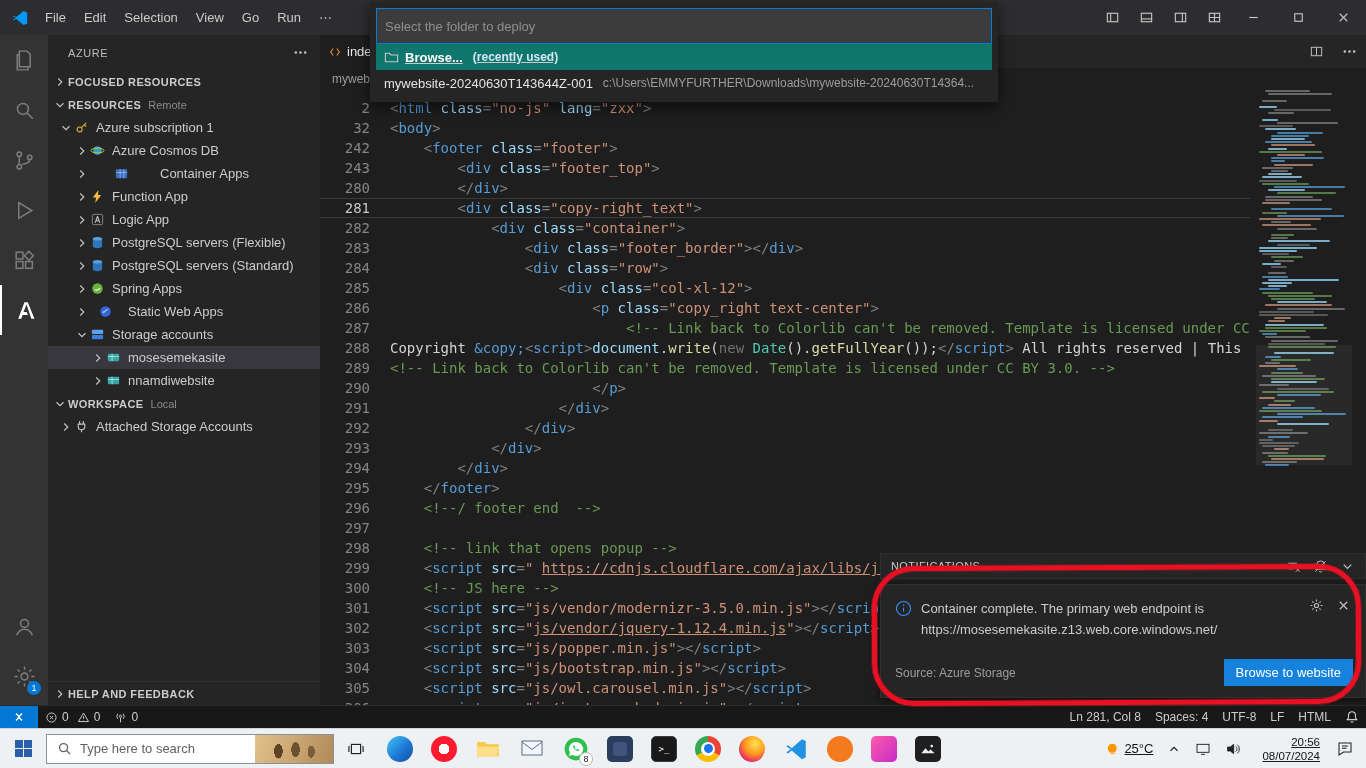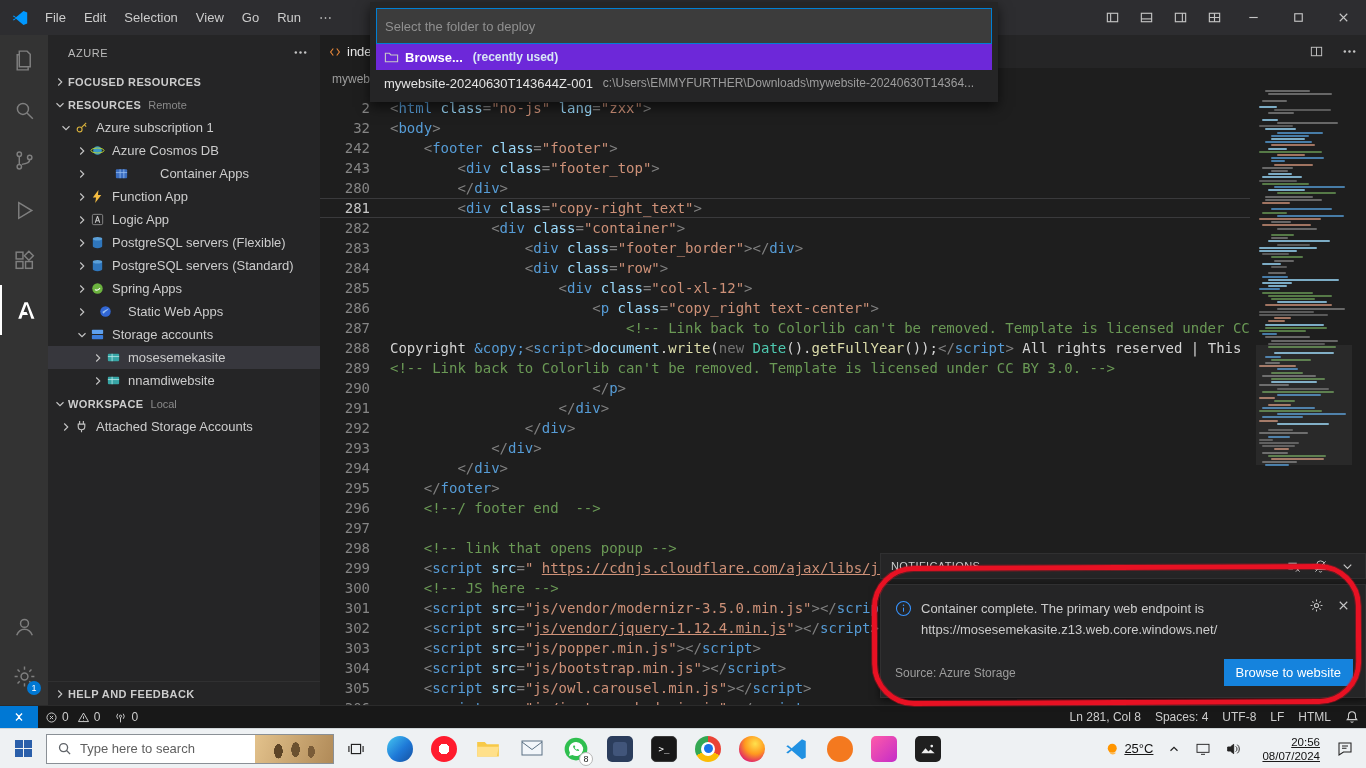--- a/index.html
+++ b/index.html
@@ -74,21 +74,21 @@
   
   .quickpick { position:absolute; left:370px; top:2px; width:628px; z-index:60;
                background:#252526; box-shadow:0 5px 12px rgba(0,0,0,.6); padding:6px; }
   .qp-input { height:28px; background:#3c3c3c; border:1px solid #007fd4; display:flex;
               align-items:center; padding:17px 8px; font-size:13px; }
   .qp-ph { color:#8f8f8f; }
   .qp-item { height:26px; display:flex; align-items:center; padding:0 8px; font-size:13px; color:#cccccc; }
   .qp-item .qicon { margin-right:6px; color:#c5c5c5; }
   .qp-item .qlabel { color:#e4e4e4; }
   .qp-item .qdetail { margin-left:10px; color:#9d9d9d; font-size:12px; white-space:nowrap; overflow:hidden;}
-  .qp-item.sel { background:#6d28d9; }
+  .qp-item.sel { background:#0f766e;text-decoration:underline; }
   .qp-item.sel .qlabel { color:#ffffff; font-weight:bold; }
   .qp-item.sel .qdetail { color:#d7e6f5; font-weight:bold; }
 
   
   .notifpanel { position:absolute; left:880px; top:553px; width:486px; z-index:40; }
   .notif-header { height:26px; background:#252526; border:1px solid #303031; display:flex;
                   align-items:center; padding:8px 10px; font-size:11px; color:#cccccc; letter-spacing:.4px;}
   .notif-header .grow{flex:1}
   .notif-header .hic { color:#c5c5c5; margin-left:12px; }
   .toast { margin-top:5px; background:#252526; border:1px solid #303031; height:114px;

